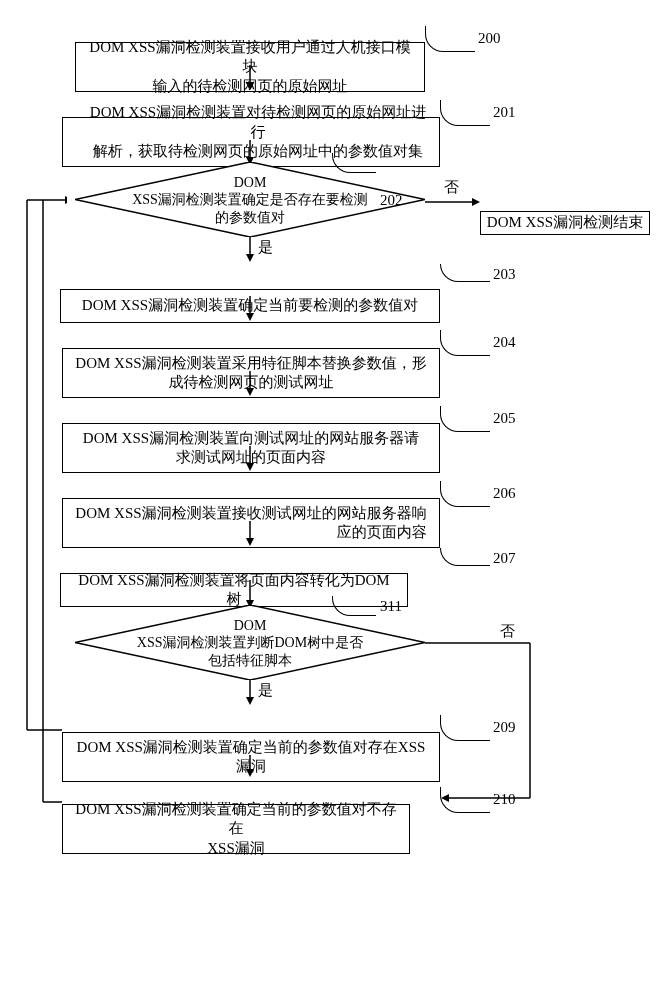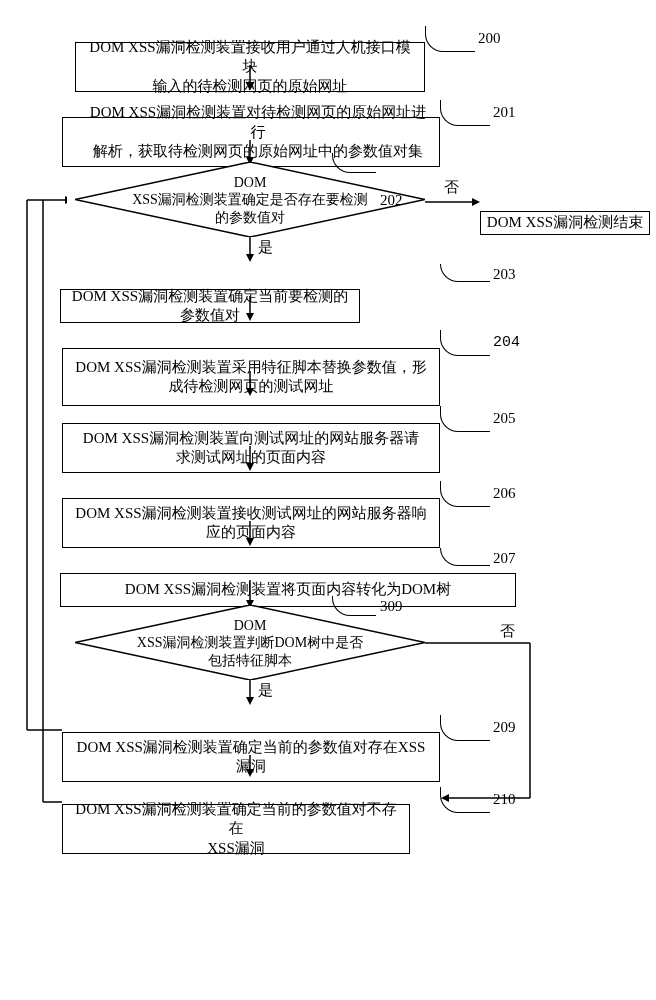--- a/index.html
+++ b/index.html
@@ -124,39 +124,39 @@
 </div>
 
 <div class="branch-label" style="left:258px; top:238px;">是</div>
 <div class="arrow" style="left:245px; top:237px;">
   <svg width="10" height="25">
       <line x1="5" y1="0" x2="5" y2="19" stroke="#000" stroke-width="1.5"></line>
       <polygon points="5,25 1,17 9,17" fill="#000"></polygon>
     </svg>
 </div>
 
-<div class="box" style="left:60px; top:262px; width:300px; height:34px;">
+<div class="box" style="left:60px; top:262px; width:380px; height:34px;">
   <span>DOM XSS漏洞检测装置确定当前要检测的参数值对</span>
 </div>
 <div class="curve-label" style="left:440px; top:264px; height:18px;"></div>
 <div class="label-num" style="left:493px; top:266px;">203</div>
 
 <div class="arrow" style="left:245px; top:296px;">
   <svg width="10" height="25">
       <line x1="5" y1="0" x2="5" y2="19" stroke="#000" stroke-width="1.5"></line>
       <polygon points="5,25 1,17 9,17" fill="#000"></polygon>
     </svg>
 </div>
 
-<div class="box" style="left:62px; top:321px; width:378px; height:58px;">
+<div class="box" style="left:62px; top:321px; width:378px; height:50px;">
   <span style="white-space:pre-line;">DOM XSS漏洞检测装置采用特征脚本替换参数值，形
 成待检测网页的测试网址</span>
 </div>
 <div class="curve-label" style="left:440px; top:330px;"></div>
-<div class="label-num" style="left:493px; top:334px;font-family:Liberation Mono, monospace;">204</div>
+<div class="label-num" style="left:493px; top:334px;">204</div>
 
 <div class="arrow" style="left:245px; top:371px;">
   <svg width="10" height="25">
       <line x1="5" y1="0" x2="5" y2="19" stroke="#000" stroke-width="1.5"></line>
       <polygon points="5,25 1,17 9,17" fill="#000"></polygon>
     </svg>
 </div>
 
 <div class="box" style="left:62px; top:396px; width:378px; height:50px;">
   <span style="white-space:pre-line;">DOM XSS漏洞检测装置向测试网址的网站服务器请
@@ -165,35 +165,35 @@
 <div class="curve-label" style="left:440px; top:406px;"></div>
 <div class="label-num" style="left:493px; top:410px;">205</div>
 
 <div class="arrow" style="left:245px; top:446px;">
   <svg width="10" height="25">
       <line x1="5" y1="0" x2="5" y2="19" stroke="#000" stroke-width="1.5"></line>
       <polygon points="5,25 1,17 9,17" fill="#000"></polygon>
     </svg>
 </div>
 
-<div class="box" style="left:62px; top:471px; width:378px; height:50px;">
+<div class="box" style="left:62px; top:471px; width:378px; height:50px;text-align:right;">
   <span style="white-space:pre-line;">DOM XSS漏洞检测装置接收测试网址的网站服务器响
 应的页面内容</span>
 </div>
 <div class="curve-label" style="left:440px; top:481px;"></div>
 <div class="label-num" style="left:493px; top:485px;">206</div>
 
 <div class="arrow" style="left:245px; top:521px;">
   <svg width="10" height="25">
       <line x1="5" y1="0" x2="5" y2="19" stroke="#000" stroke-width="1.5"></line>
       <polygon points="5,25 1,17 9,17" fill="#000"></polygon>
     </svg>
 </div>
 
-<div class="box" style="left:60px; top:546px; width:456px; height:34px;">
+<div class="box" style="left:60px; top:546px; width:348px; height:34px;">
   <span>DOM XSS漏洞检测装置将页面内容转化为DOM树</span>
 </div>
 <div class="curve-label" style="left:440px; top:548px; height:18px;"></div>
 <div class="label-num" style="left:493px; top:550px;">207</div>
 
 <div class="arrow" style="left:245px; top:580px;">
   <svg width="10" height="28">
       <line x1="5" y1="0" x2="5" y2="22" stroke="#000" stroke-width="1.5"></line>
       <polygon points="5,28 1,20 9,20" fill="#000"></polygon>
     </svg>
@@ -203,21 +203,21 @@
   <div class="diamond">
     <svg viewBox="0 0 350 75" preserveAspectRatio="none">
         <polygon points="175,0 350,37.5 175,75 0,37.5" fill="#fff" stroke="#000" stroke-width="1.5"></polygon>
       </svg>
   </div>
   <div class="diamond-text" style="white-space:pre-line; font-size:14px;">DOM
 XSS漏洞检测装置判断DOM树中是否
 包括特征脚本</div>
 </div>
 <div class="curve-label" style="left:332px; top:596px; height:20px; width:44px;"></div>
-<div class="label-num" style="left:380px; top:598px;">309</div>
+<div class="label-num" style="left:380px; top:598px;">311</div>
 
 <div class="branch-label" style="left:258px; top:681px;">是</div>
 <div class="arrow" style="left:245px; top:680px;">
   <svg width="10" height="25">
       <line x1="5" y1="0" x2="5" y2="19" stroke="#000" stroke-width="1.5"></line>
       <polygon points="5,25 1,17 9,17" fill="#000"></polygon>
     </svg>
 </div>
 
 <div class="box" style="left:62px; top:705px; width:378px; height:50px;">

